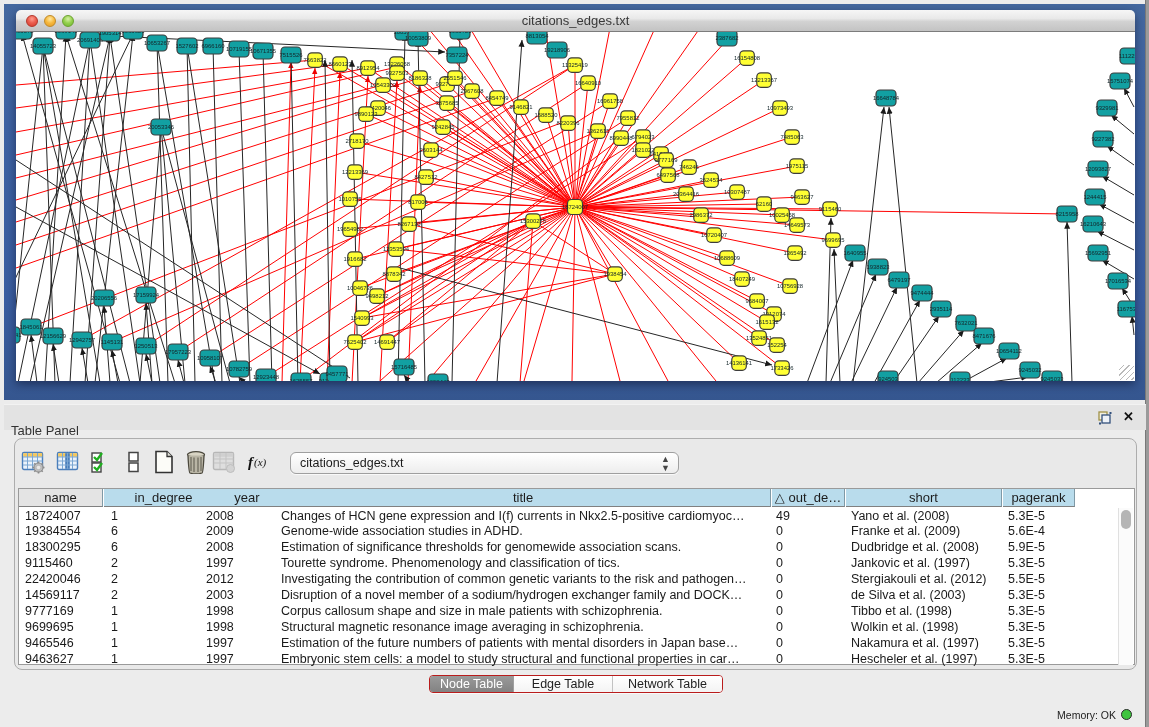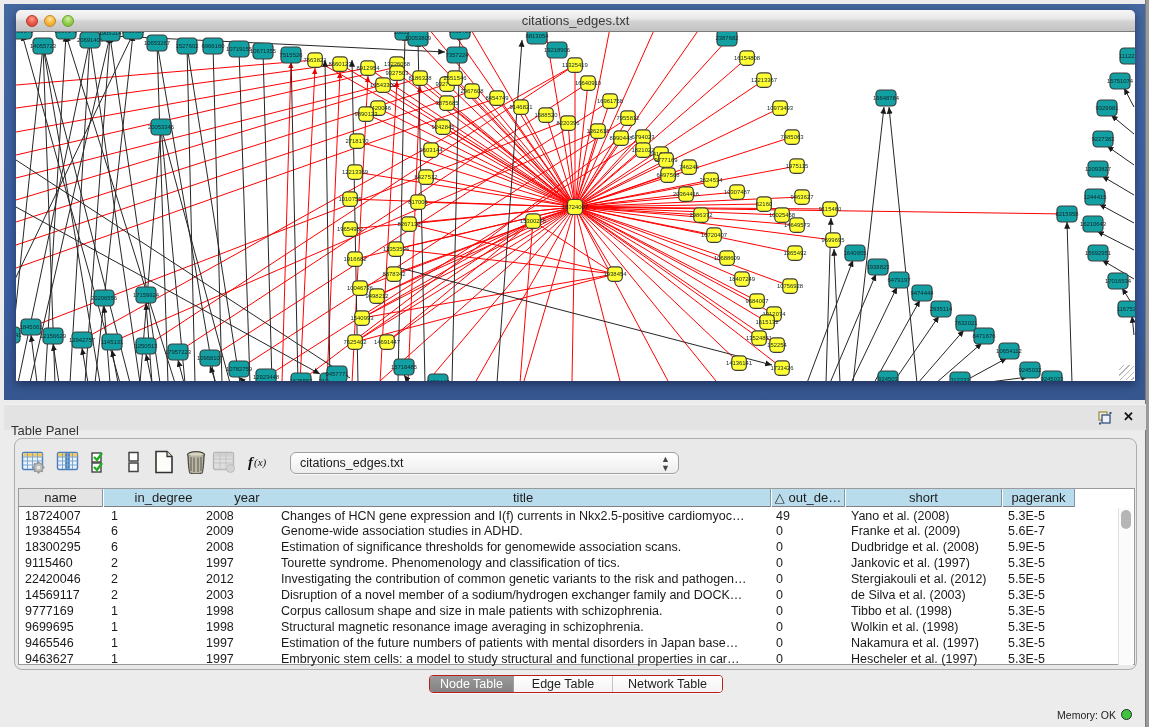--- a/index.html
+++ b/index.html
@@ -932,21 +932,21 @@
           <span class="c6">Yano et al. (2008)</span>
           <span class="c7">5.3E-5</span>
         </div>
 <div class="trow" style="top:35.4px">
           <span class="c1">19384554</span>
           <span class="c2">6</span>
           <span class="c3">2009</span>
           <span class="c4">Genome-wide association studies in ADHD.</span>
           <span class="c5">0</span>
           <span class="c6">Franke et al. (2009)</span>
-          <span class="c7">5.6E-7</span>
+          <span class="c7">5.6E-4</span>
         </div>
 <div class="trow" style="top:51.3px">
           <span class="c1">18300295</span>
           <span class="c2">6</span>
           <span class="c3">2008</span>
           <span class="c4">Estimation of significance thresholds for genomewide association scans.</span>
           <span class="c5">0</span>
           <span class="c6">Dudbridge et al. (2008)</span>
           <span class="c7">5.9E-5</span>
         </div>

